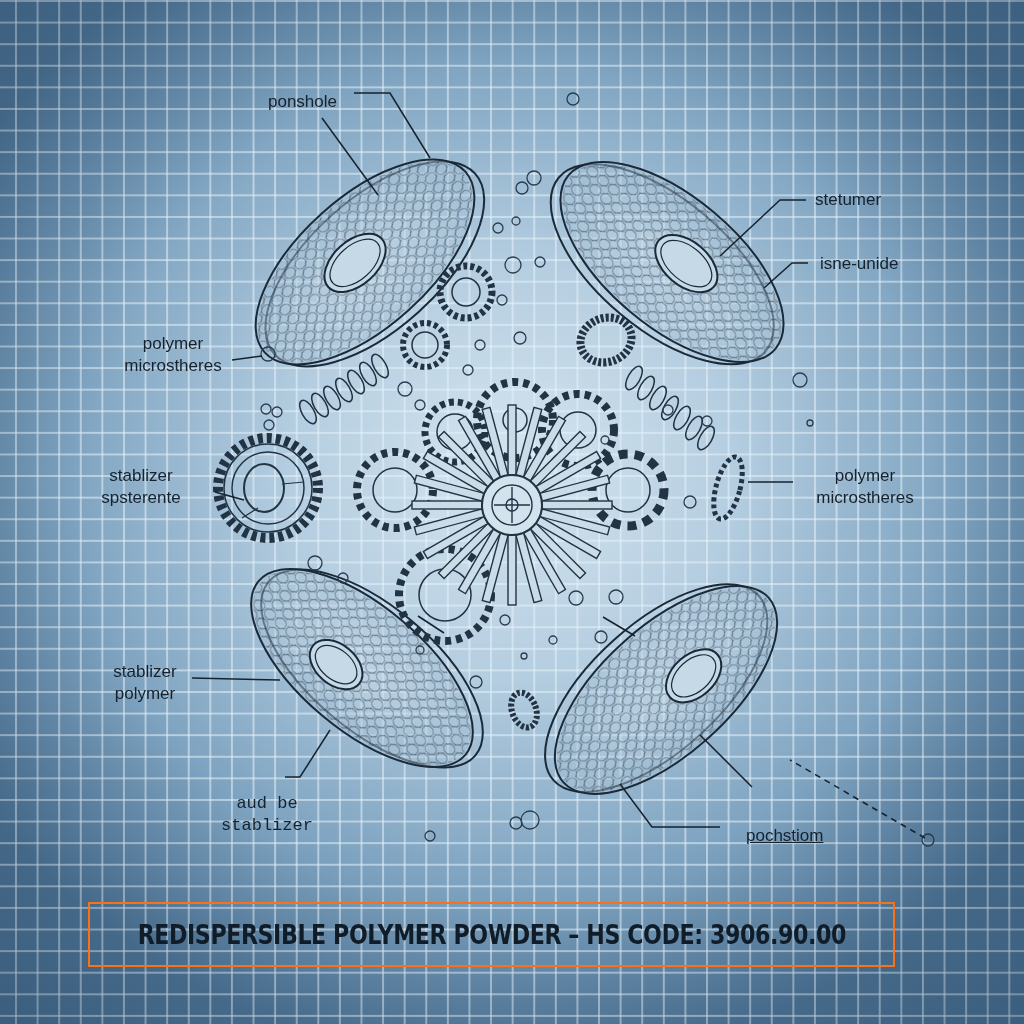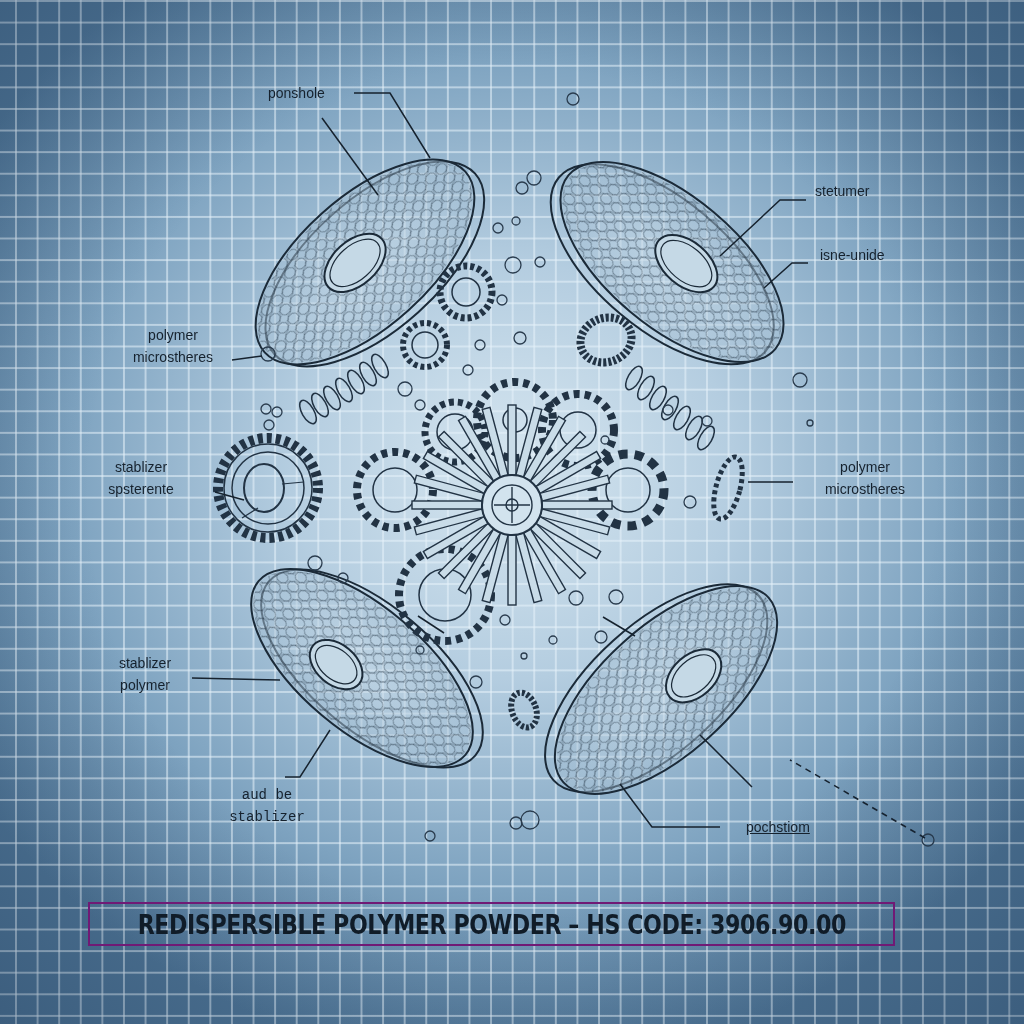--- a/index.html
+++ b/index.html
@@ -17,26 +17,26 @@
     background-size:21.6px 21.6px;
     background-position:15px 0px;
   }
   .vignette {
     position:absolute; inset:0;
     background: radial-gradient(ellipse 75% 75% at 50% 48%, rgba(0,0,0,0) 55%, rgba(20,45,75,0.35) 100%);
     pointer-events:none;
   }
   svg.art { position:absolute; left:0; top:0; }
   .label {
-    position:absolute; color:#16222e; font-size:14px; line-height:22px;
-    text-align:center; white-space:nowrap;
+    position:absolute; color:#16222e; font-size:17px; line-height:22px;
+    text-align:center; white-space:nowrap;margin-top:9px;
   }
   .title-box {
-    position:absolute; left:88px; top:902px; width:807px; height:44px;
-    border:2px solid #701a75; box-sizing:border-box;
+    position:absolute; left:88px; top:902px; width:807px; height:65px;
+    border:2px solid #f97316; box-sizing:border-box;
     display:flex; align-items:center; justify-content:center;
   }
   .title-text {
     font-family:"DejaVu Sans", sans-serif; font-weight:bold;
     font-size:27px; color:#101c28; letter-spacing:-0.5px;
     transform:scaleX(0.82); white-space:nowrap;
   }
 </style>
 </head>
 <body>

